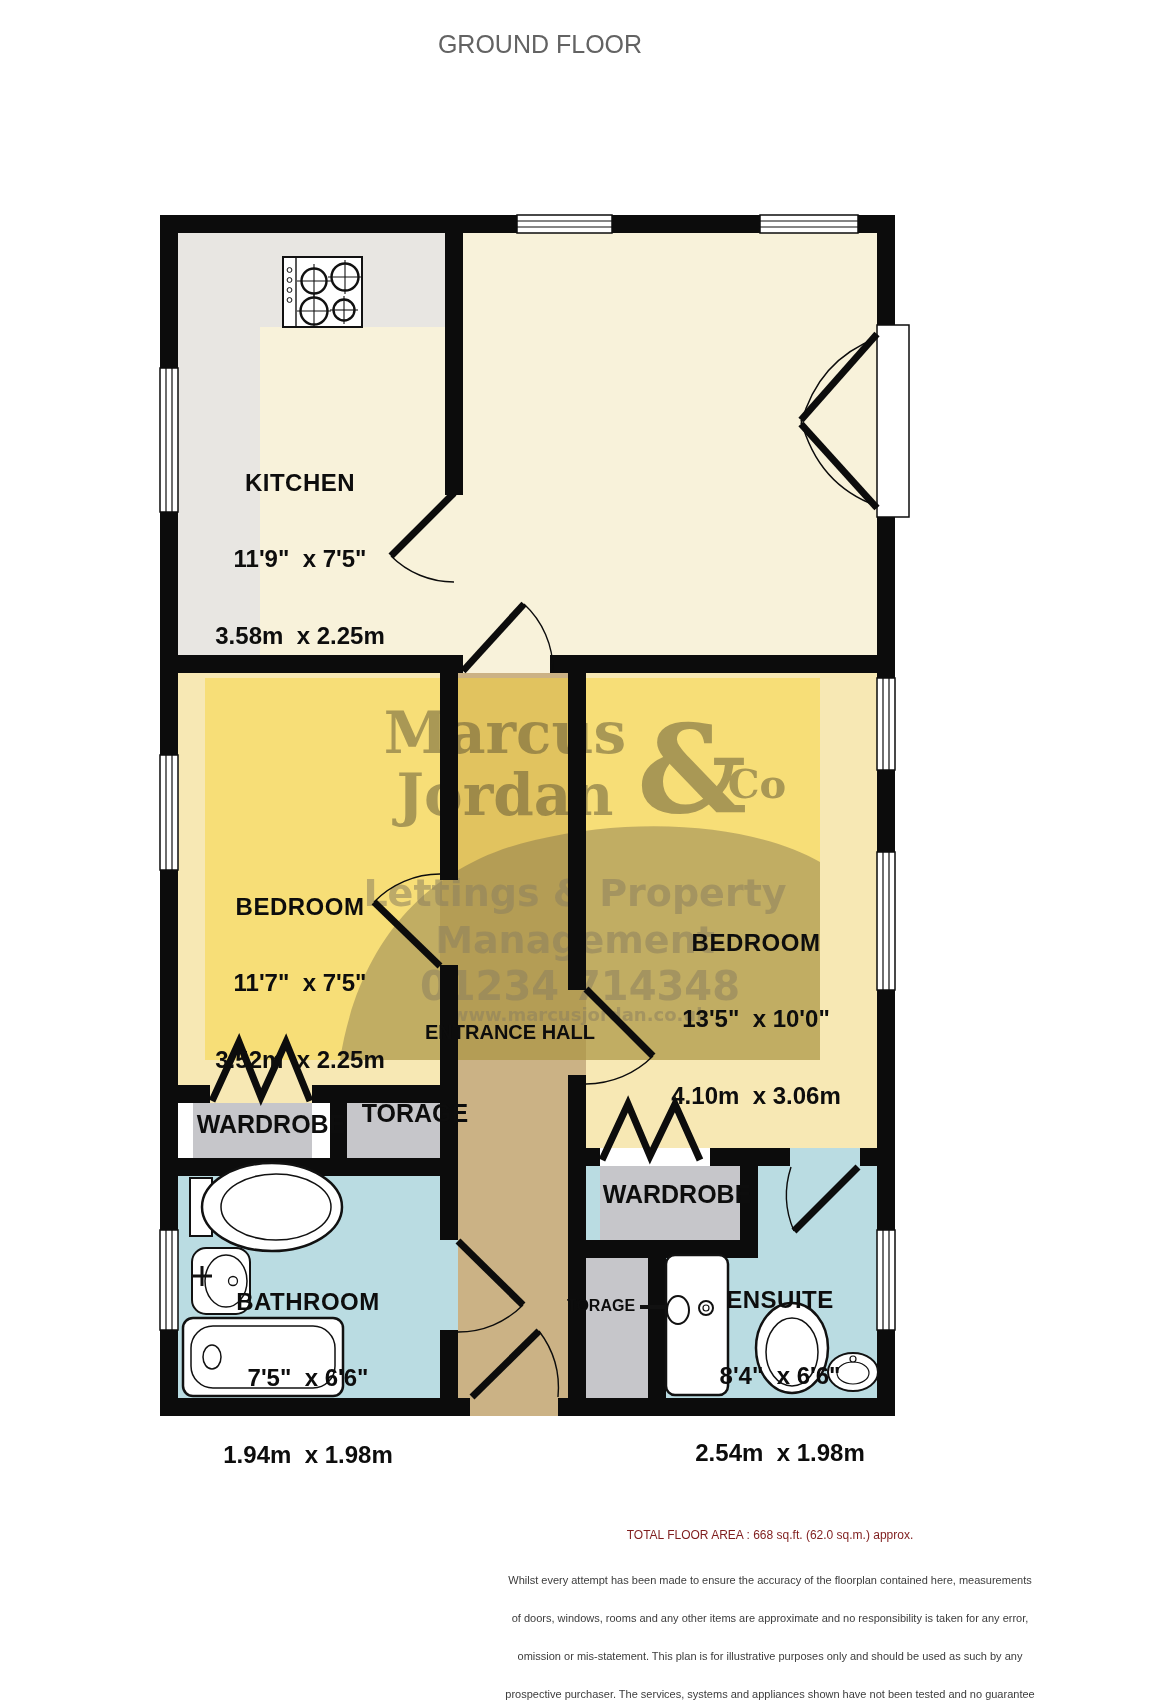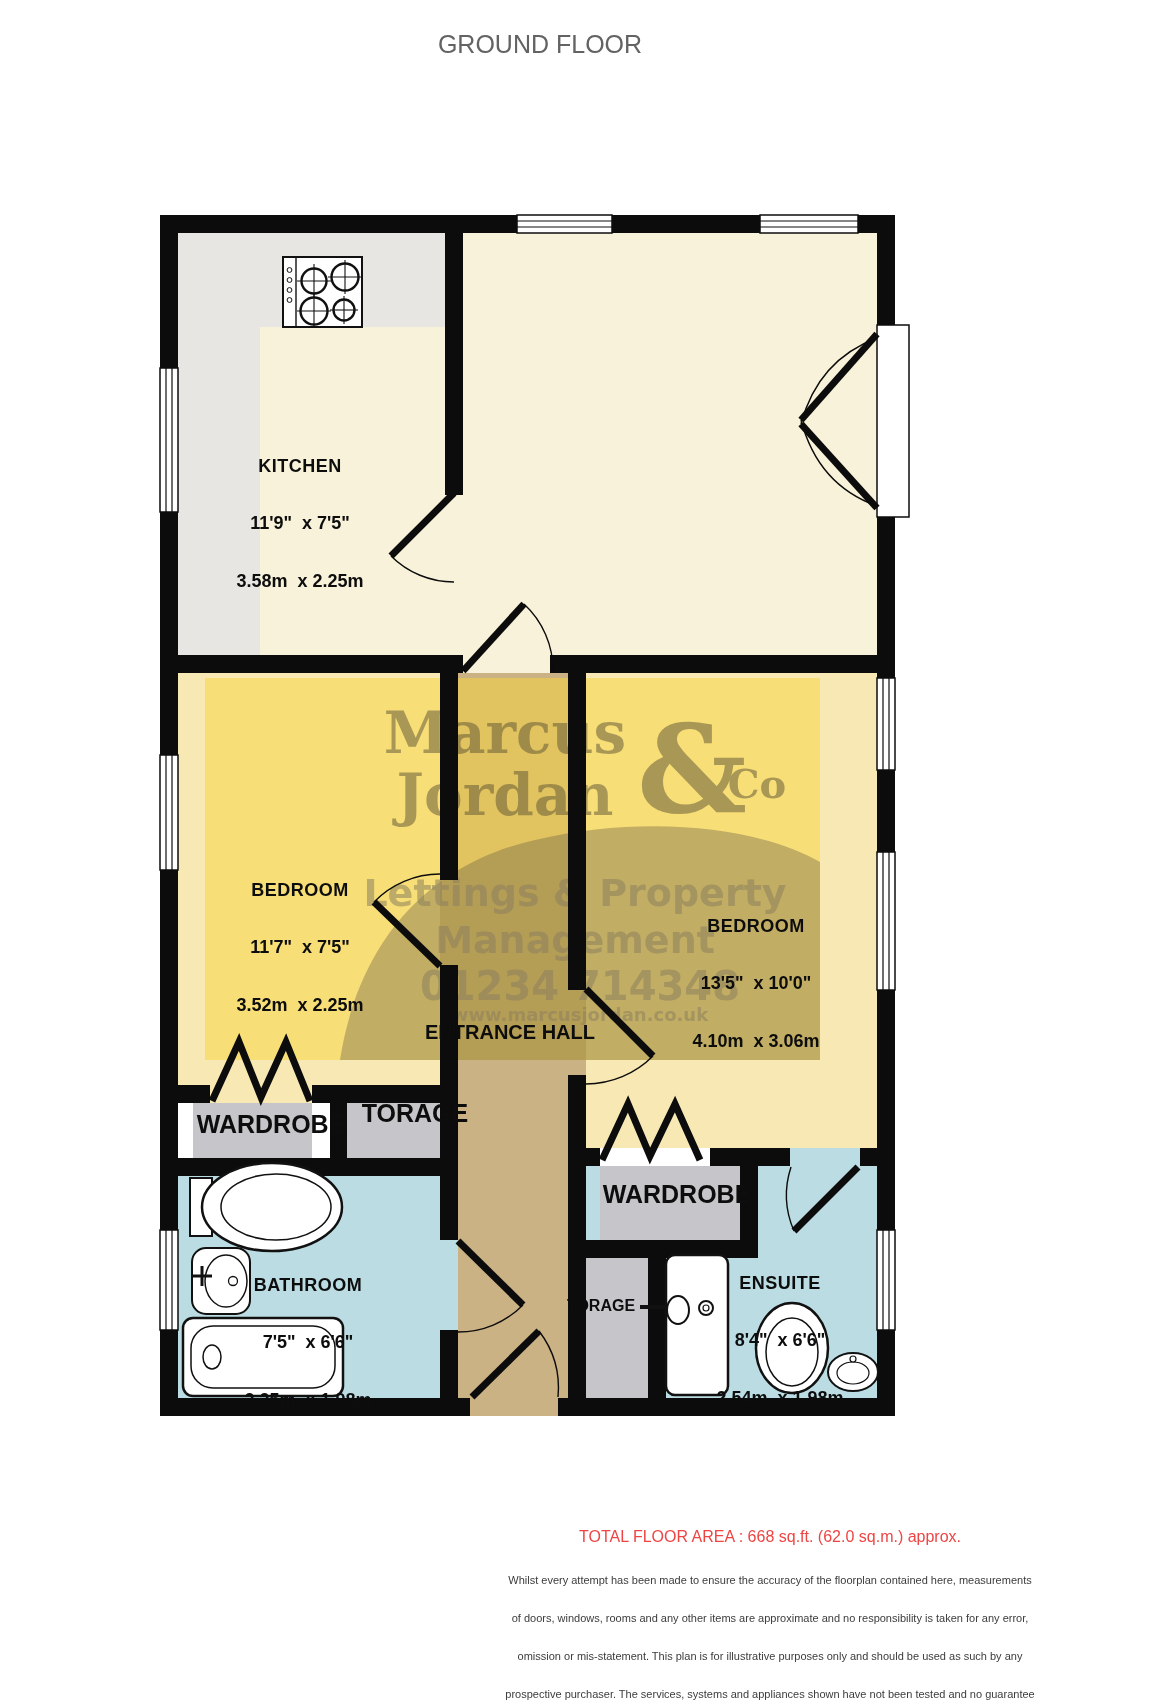--- a/index.html
+++ b/index.html
@@ -1,28 +1,28 @@
 <!DOCTYPE html>
 <html><head>
 <meta charset="utf-8">
 <style>
   html,body{margin:0;padding:0;background:#ffffff;}
   #canvas{position:relative;width:1080px;height:1702px;background:#ffffff;overflow:hidden;
           font-family:"Liberation Sans",sans-serif;}
   .hdr{position:absolute;left:540px;transform:translateX(-50%);color:#636363;
        font-size:25px;white-space:pre;text-align:center;}
   .lbl{position:absolute;transform:translateX(-50%);text-align:center;color:#0d0d0d;
-       font-weight:bold;font-size:18px;line-height:1.06;white-space:pre;z-index:5;}
+       font-weight:bold;font-size:24px;line-height:1.06;white-space:pre;z-index:5;}
   .lbl .nm{letter-spacing:.5px;}
   .lbl-sm{font-size:20px;text-align:center;}
   .lbl-ward{font-size:25px;padding-left:38px;}
   .lbl-tiny{font-size:16px;}
   svg{position:absolute;left:0;top:0;z-index:1;}
   .ftr{position:absolute;left:770px;transform:translateX(-50%);text-align:center;white-space:pre;}
-  .ftr-total{color:#ef4444;font-size:16px;}
+  .ftr-total{color:#7f1d1d;font-size:12px;}
   .ftr-disc{color:#3c3c3c;font-size:11px;line-height:12.6px;}
   .wm-serif{font-family:"DejaVu Serif",serif;font-weight:bold;fill:rgba(92,82,52,0.50);}
   .wm-sans{font-family:"DejaVu Sans",sans-serif;font-weight:bold;fill:rgba(140,128,95,0.55);}
 </style>
 </head>
 <body>
 
 <div id="canvas">
 
   <div class="hdr" style="top:30px;">GROUND FLOOR</div>
@@ -262,21 +262,21 @@
     <div>3.52m  x 2.25m</div>
   </div>
   <div class="lbl" style="left:756px;top:879px;">
     <div class="nm">BEDROOM</div>
     <div>13'5"  x 10'0"</div>
     <div>4.10m  x 3.06m</div>
   </div>
   <div class="lbl" style="left:308px;top:1238px;">
     <div class="nm">BATHROOM</div>
     <div>7'5"  x 6'6"</div>
-    <div>2.25m  x 1.98m</div>
+    <div>1.94m  x 1.98m</div>
   </div>
   <div class="lbl" style="left:780px;top:1236px;">
     <div class="nm">ENSUITE</div>
     <div>8'4"  x 6'6"</div>
     <div>2.54m  x 1.98m</div>
   </div>
   <div class="lbl lbl-sm" style="left:510px;top:1022px;">ENTRANCE HALL</div>
   <div class="lbl lbl-ward" style="left:252px;top:1111px;">WARDROBE</div>
   <div class="lbl lbl-ward" style="left:396px;top:1100px;">TORAGE</div>
   <div class="lbl lbl-ward" style="left:658px;top:1181px;">WARDROBE</div>

